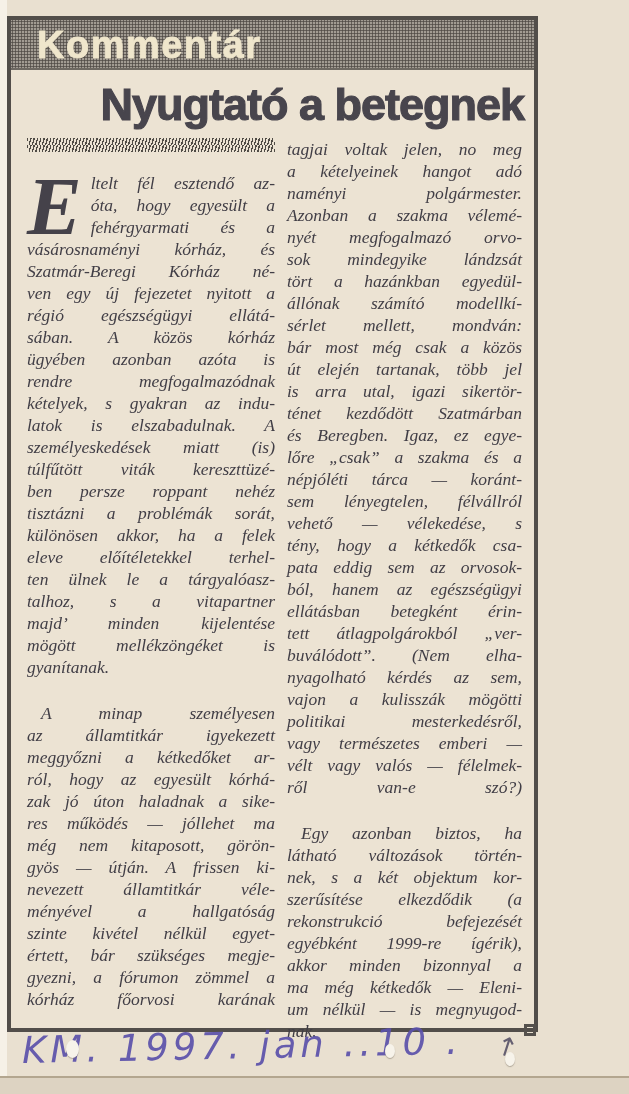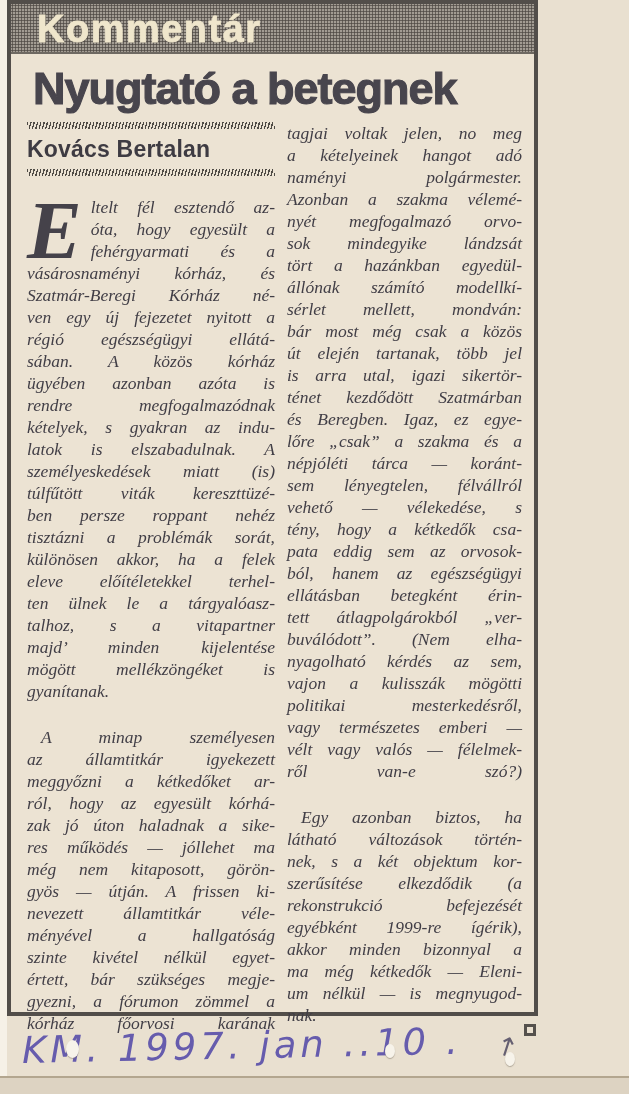--- a/index.html
+++ b/index.html
@@ -14,21 +14,21 @@
     position:absolute; left:0; top:0; width:7px; height:1080px;
     background:#f6f1e7;
   }
   
   .edge-bottom {
     position:absolute; left:0; top:1076px; width:629px; height:18px;
     background:#ddd3c2; border-top:2px solid #b3a68f;
   }
   
   .frame {
-    position:absolute; left:7px; top:0; width:531px; height:1016px;
+    position:absolute; left:7px; top:16px; width:531px; height:1016px;
     border:4px solid #524e4a; background:#ece3d3;
   }
   
   .banner {
     position:relative; height:50px;
     background-color:#a29c93;
     background-image:radial-gradient(rgba(70,65,60,.85) 0.9px, rgba(0,0,0,0) 1.35px);
     background-size:3px 3px;
     border-bottom:2px solid #6e6962;
   }
@@ -36,21 +36,21 @@
     position:absolute; left:26px; top:2px;
     font-family:"Liberation Sans", sans-serif; font-weight:bold;
     font-size:38px; line-height:46px; letter-spacing:1.5px;
     color:#efe6cc; -webkit-text-stroke:0.8px #efe6cc;
     text-shadow:1px 1px 0 rgba(60,55,48,.35);
   }
   .headline {
     margin:12px 10px 10px 22px;
     font-family:"Liberation Sans", sans-serif; font-weight:bold;
     font-size:45px; line-height:46px; letter-spacing:-1px;
-    color:#48454d; -webkit-text-stroke:1.1px #48454d;
+    color:#48454d;text-align:right; -webkit-text-stroke:1.1px #48454d;
   }
   .columns {
     display:flex; gap:12px; padding:0 12px 0 16px;
   }
   .col { position:relative; }
   .col-left  { width:248px; }
   .col-right { flex:1; }
   .col p {
     white-space:pre-line;
     text-align:justify; text-align-last:justify;
@@ -124,21 +124,20 @@
       <span class="banner-label">Kommentár</span>
     </div>
 
     <h1 class="headline">Nyugtató a betegnek</h1>
 
     <div class="columns">
 
       <div class="col col-left">
         <div class="byline-block">
           <div class="hatch-rule"></div>
-          <div class="byline">Kovács Bertalan</div>
           <div class="hatch-rule"></div>
         </div>
         <p><span class="dropcap">E</span><span>ltelt fél esztendő az-
 óta, hogy egyesült a
 fehérgyarmati és a
 vásárosnaményi kórház, és
 Szatmár-Beregi Kórház né-
 ven egy új fejezetet nyitott a
 régió egészségügyi ellátá-
 sában. A közös kórház

